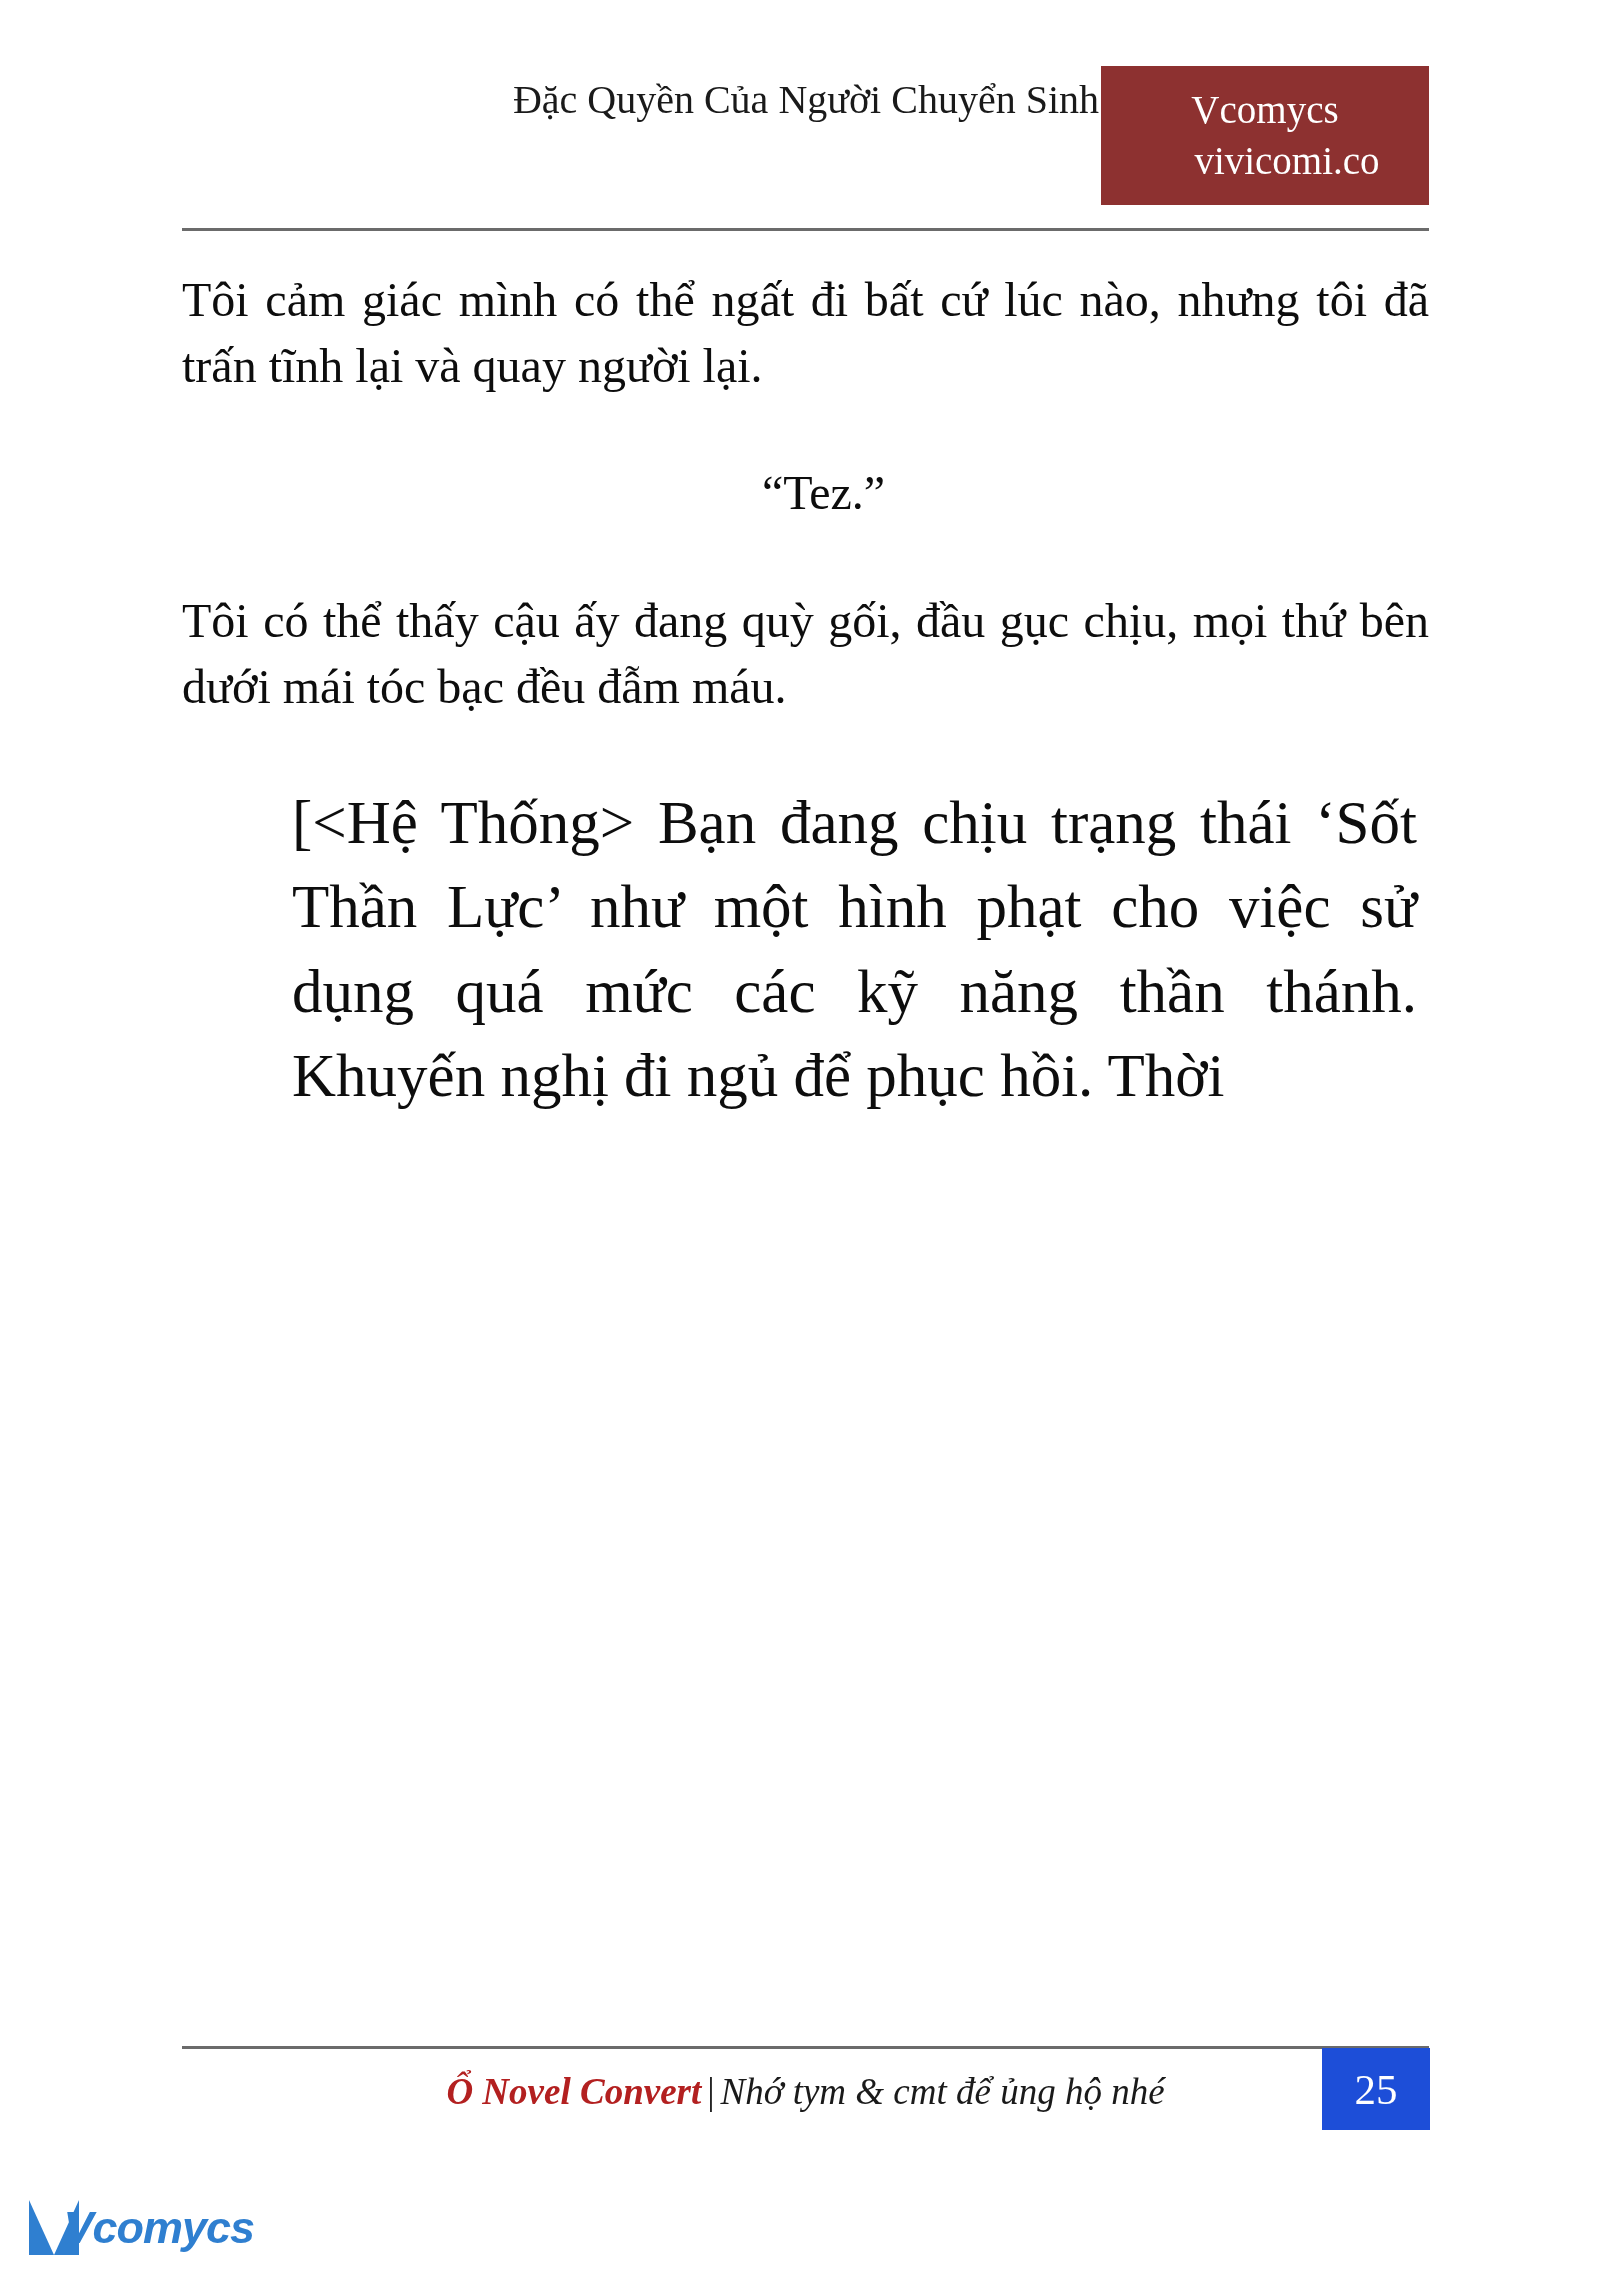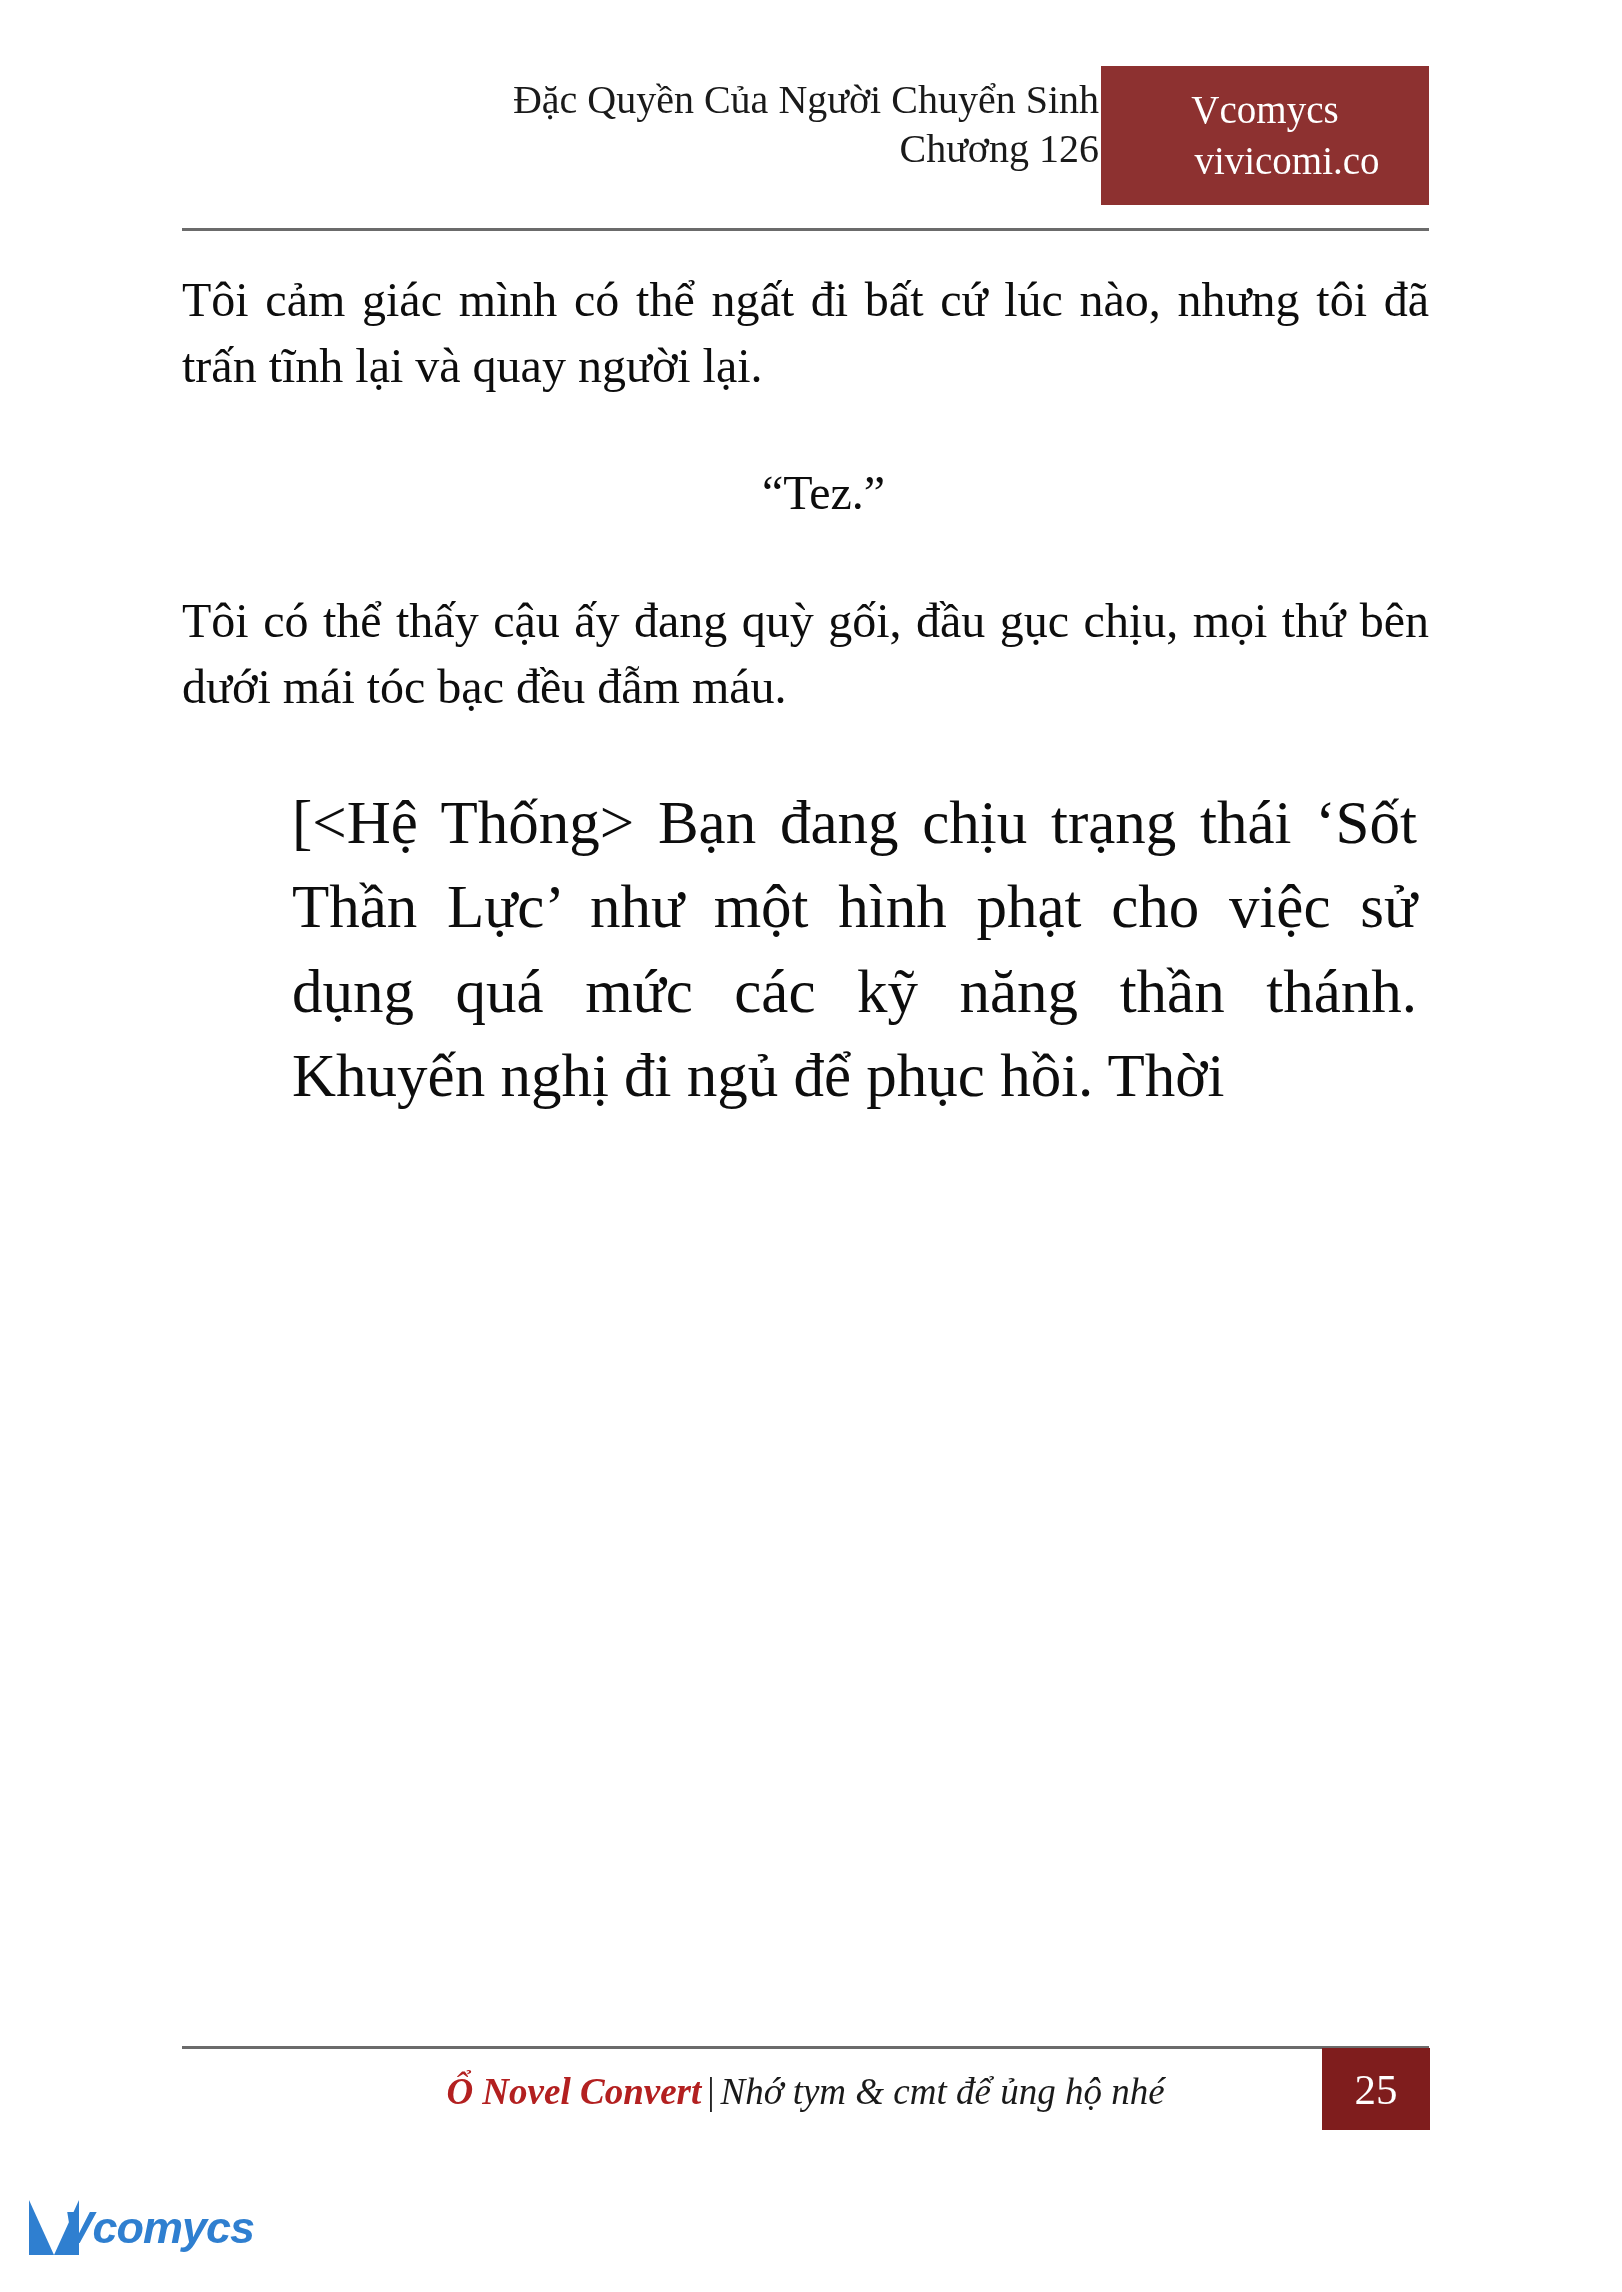--- a/index.html
+++ b/index.html
@@ -140,21 +140,21 @@
   .footer-note {
     font-style: italic;
     color: #1a1a1a;
   }
   .page-number {
     position: absolute;
     right: -1px;
     top: -5.9px;
     width: 108px;
     height: 82px;
-    background: #7f1d1d;
+    background: #1d4ed8;
     color: #ffffff;
     display: flex;
     align-items: center;
     justify-content: center;
     font-family: "Liberation Serif", serif;
     font-size: 43px;
   }
 
   
   .watermark {
@@ -191,21 +191,20 @@
   }
 </style>
 </head>
 <body>
 
 <div class="page">
 
   <div class="header">
     <div class="header-titles">
       <span class="header-line1">Đặc Quyền Của Người Chuyển Sinh</span>
-      <span class="header-line2">Chương 126</span>
     </div>
     <div class="header-badge">
       <span class="b1">Vcomycs</span>
       <span class="b2">vivicomi.co</span>
     </div>
   </div>
   <div class="header-rule"></div>
 
   <div class="content">
     <p class="para">Tôi cảm giác mình có thể ngất đi bất cứ lúc nào, nhưng tôi đã trấn tĩnh lại và quay người lại.</p>

